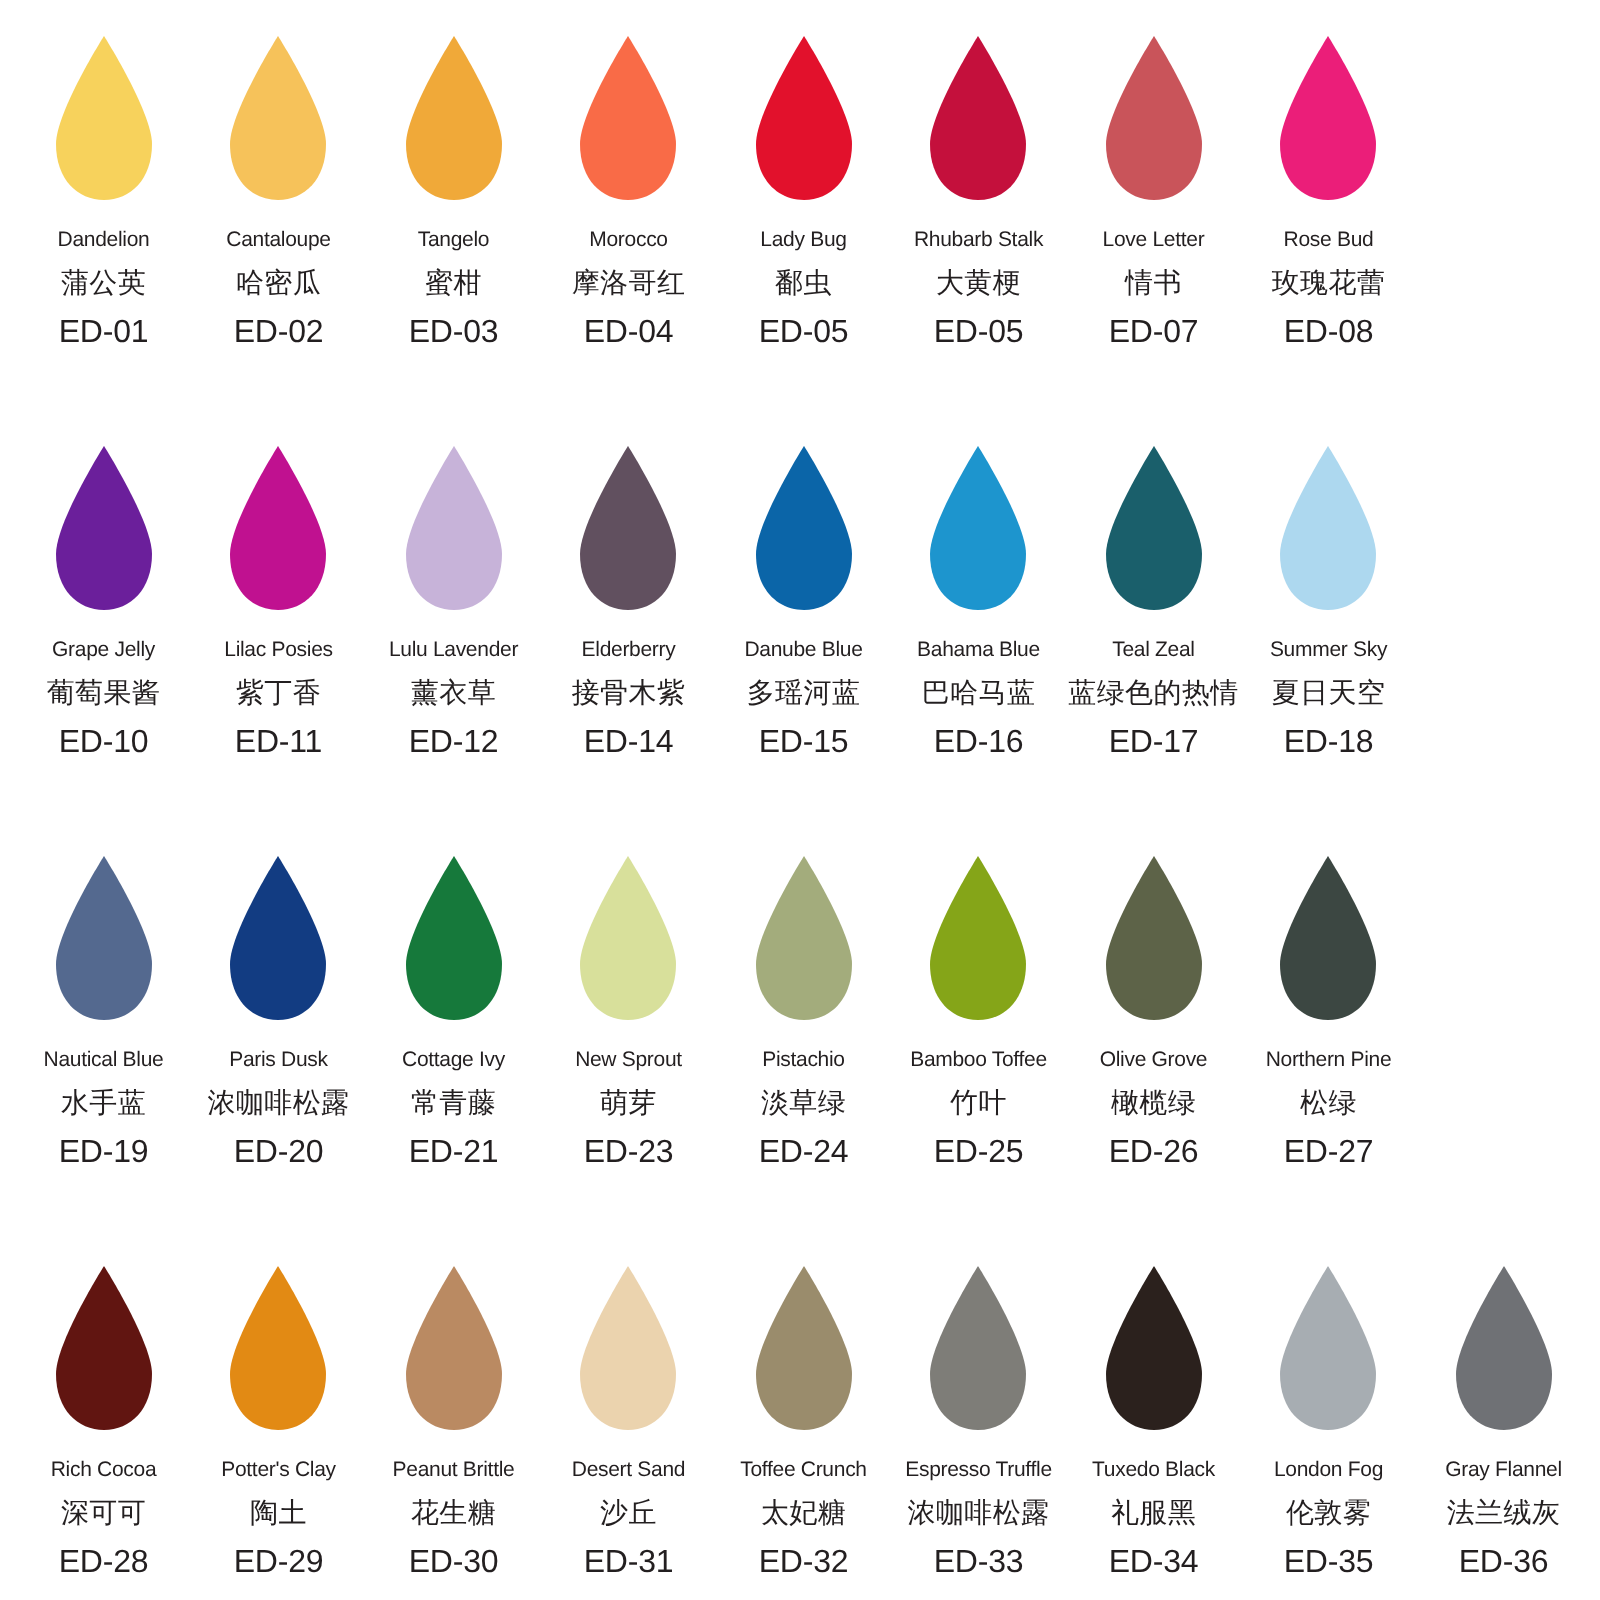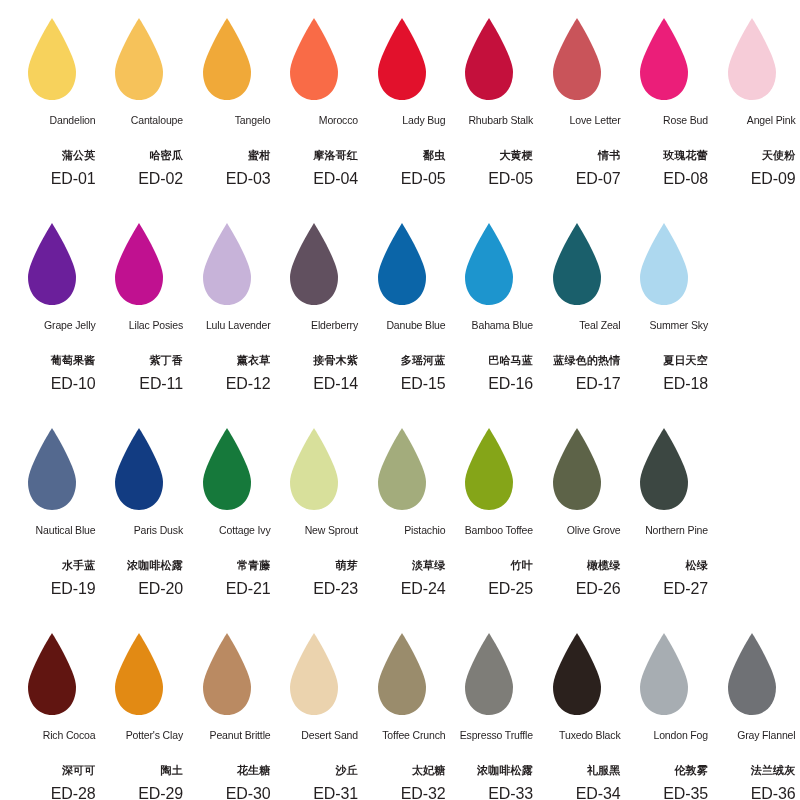--- a/index.html
+++ b/index.html
@@ -43,37 +43,37 @@
     justify-content: center;
     padding-top: 2px;
   }
   .drop {
     width: 56px;
     height: 86px;
     display: block;
   }
   .labels {
     margin-top: 7px;
-    text-align: right;
+    text-align: center;
     line-height: 1.0;
     width: 100%;
   }
   .name-en {
     font-size: 10.5px;
     color: #231f20;
     letter-spacing: -0.15px;
     white-space: nowrap;
   }
   .name-cn {
-    font-size: 11px;
+    font-size: 14px;
     color: #231f20;
-    margin-top: 24px;
+    margin-top: 9px;
     white-space: nowrap;
     font-family: "DejaVu Sans", sans-serif;
-    font-weight: bold;
+    font-weight: normal;
     letter-spacing: 0.2px;
   }
   .code {
     font-size: 16px;
     color: #231f20;
     margin-top: 10px;
     letter-spacing: -0.1px;
     white-space: nowrap;
   }
 </style>
@@ -171,32 +171,20 @@
           <svg class="drop" viewBox="0 0 56 86">
             <path d="M28,2 C28,2 52,40 52,56 C52,73.6 41.3,84 28,84 C14.7,84 4,73.6 4,56 C4,40 28,2 28,2 Z" fill="#EB1E79"></path>
           </svg>
         </div>
         <div class="labels">
           <div class="name-en">Rose Bud</div>
           <div class="name-cn">玫瑰花蕾</div>
           <div class="code">ED-08</div>
         </div>
       </div>
-      <div class="swatch-cell">
-        <div class="drop-wrap">
-          <svg class="drop" viewBox="0 0 56 86">
-            <path d="M28,2 C28,2 52,40 52,56 C52,73.6 41.3,84 28,84 C14.7,84 4,73.6 4,56 C4,40 28,2 28,2 Z" fill="#F6CCD8"></path>
-          </svg>
-        </div>
-        <div class="labels">
-          <div class="name-en">Angel Pink</div>
-          <div class="name-cn">天使粉</div>
-          <div class="code">ED-09</div>
-        </div>
-      </div>
     </div>
     <div class="swatch-row">
       <div class="swatch-cell">
         <div class="drop-wrap">
           <svg class="drop" viewBox="0 0 56 86">
             <path d="M28,2 C28,2 52,40 52,56 C52,73.6 41.3,84 28,84 C14.7,84 4,73.6 4,56 C4,40 28,2 28,2 Z" fill="#6B1F9B"></path>
           </svg>
         </div>
         <div class="labels">
           <div class="name-en">Grape Jelly</div>

